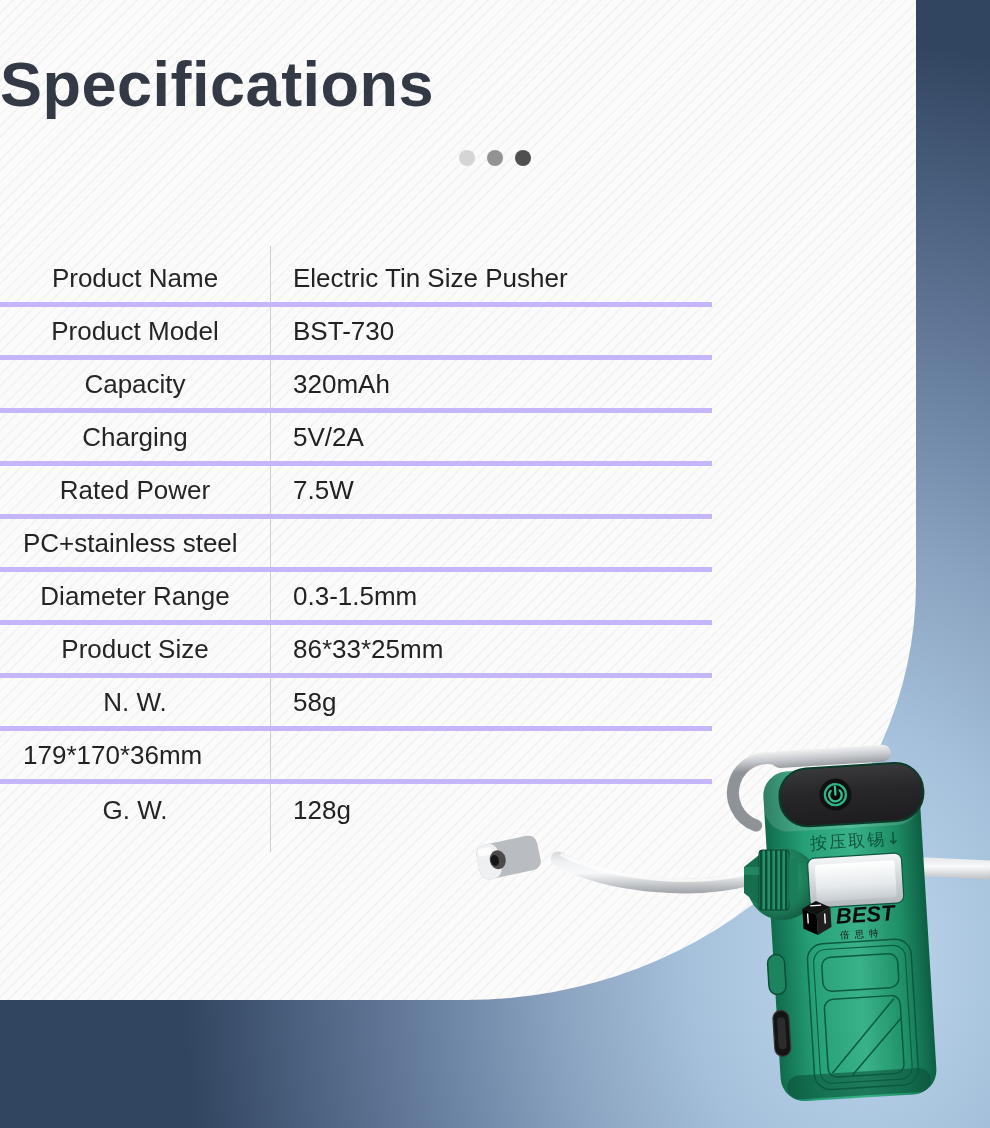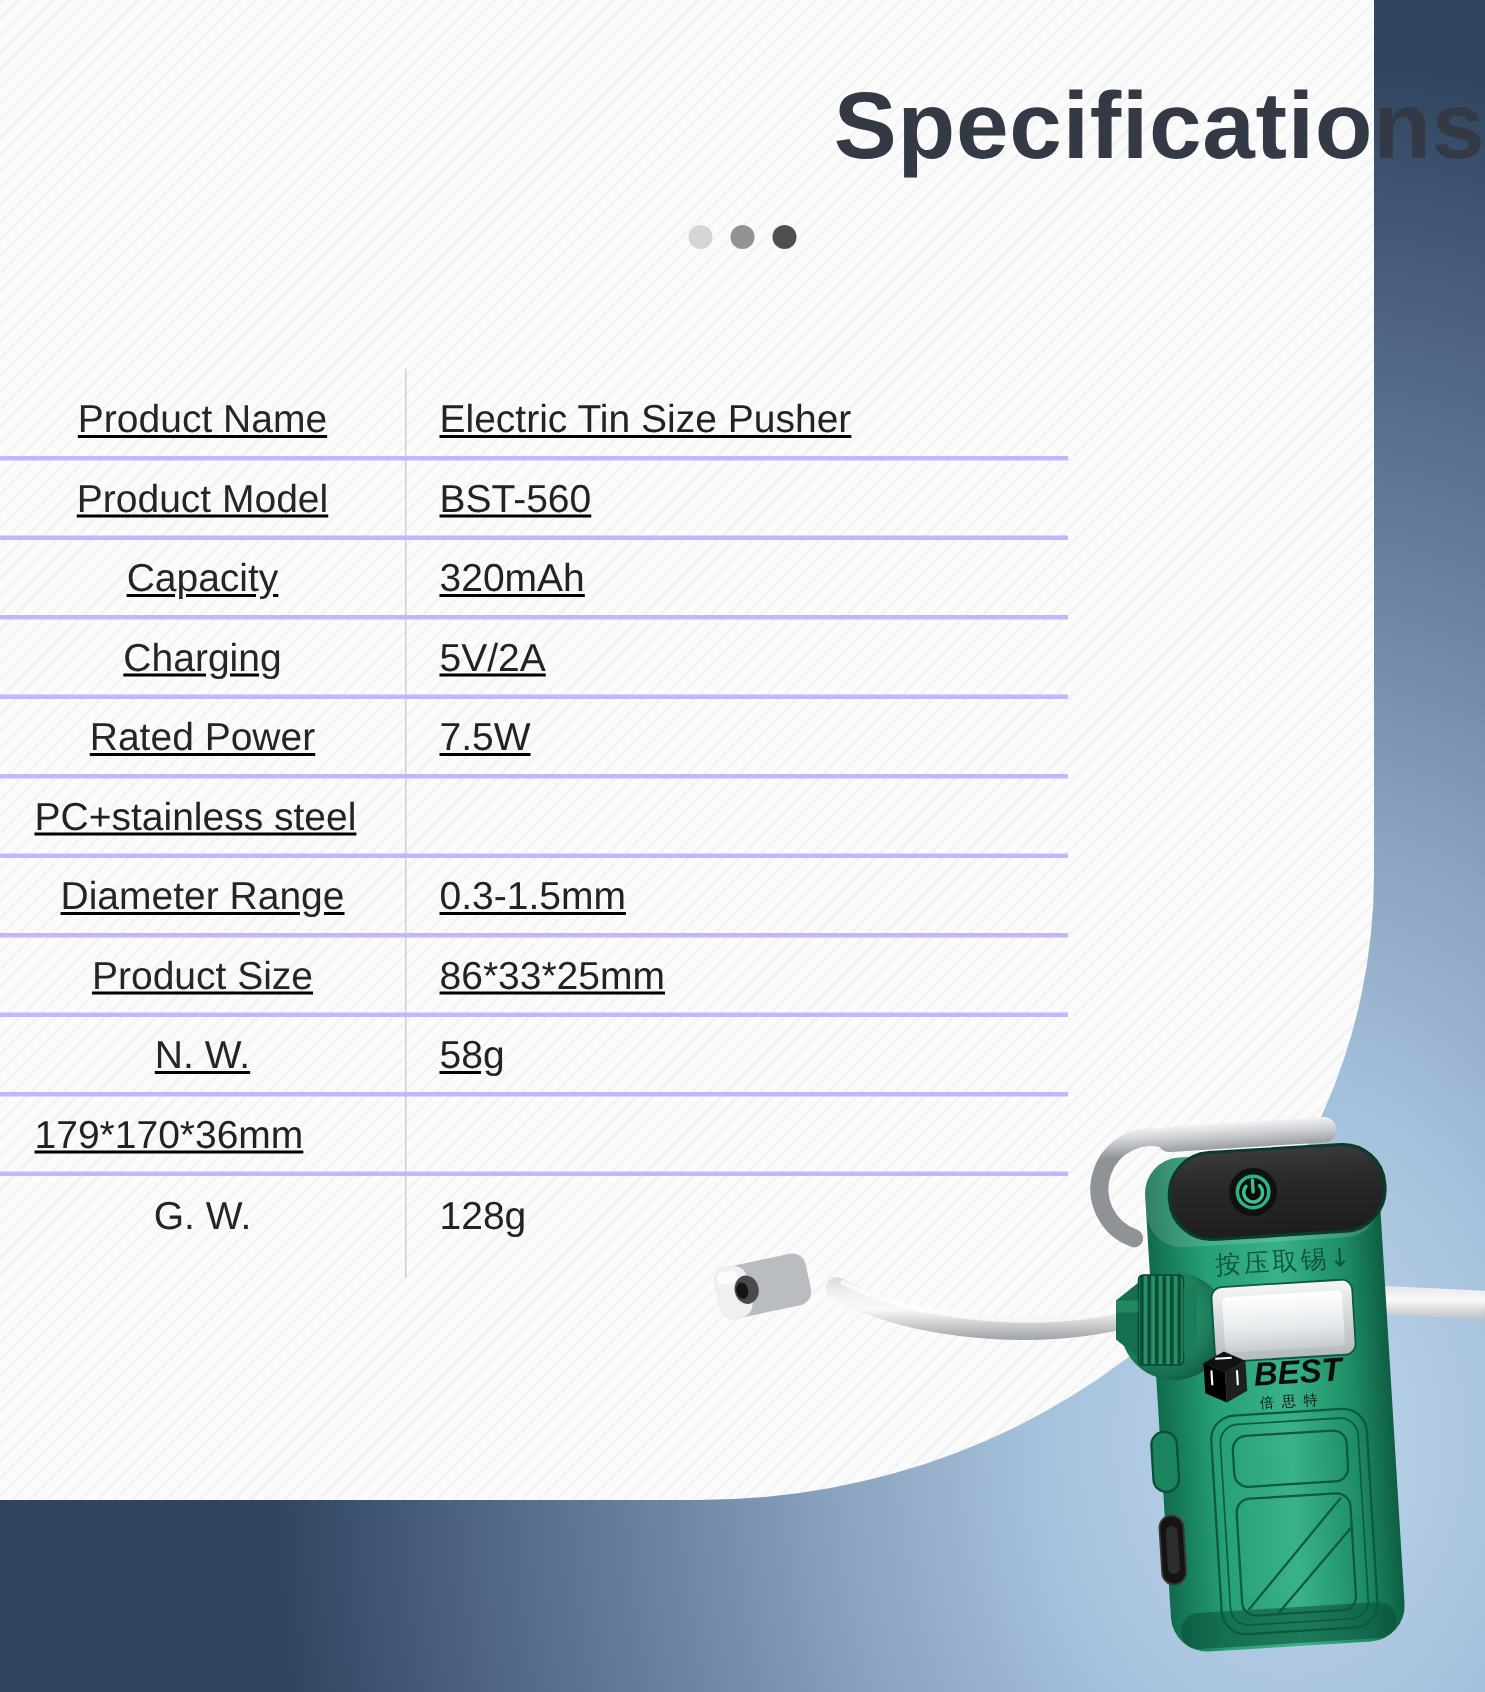--- a/index.html
+++ b/index.html
@@ -15,31 +15,31 @@
   }
   
   .white-panel{
     position:absolute;left:0;top:0;width:916px;height:1000px;
     border-bottom-right-radius:450px 417px;
     background-color:#fbfbfb;
     background-image:repeating-linear-gradient(135deg,
       rgba(120,122,132,0.055) 0 2px, rgba(0,0,0,0) 2px 8px);
   }
   .title{
-    position:absolute;top:48px;left:0;width:990px;text-align:right;
+    position:absolute;top:48px;left:0;width:990px;text-align:left;
     font-size:63px;font-weight:800;letter-spacing:0.5px;color:#333a46;
   }
   .dots{position:absolute;top:150px;left:0;width:990px;display:flex;justify-content:center;gap:12px;}
   .dot{width:16px;height:16px;border-radius:50%;}
   .dot-1{background:#d5d5d5;}
   .dot-2{background:#939393;}
   .dot-3{background:#4f4f4f;}
   .spec-table{position:absolute;top:254px;left:0;width:712px;}
   .spec-row{display:flex;align-items:center;height:53px;box-sizing:border-box;}
-  .spec-row:not(:last-child){border-bottom:3px solid #c4b5fd;text-decoration:underline;}
+  .spec-row:not(:last-child){border-bottom:5px solid #c4b5fd;}
   .spec-label{width:270px;text-align:center;font-size:26px;color:#252525;}
   .spec-value{padding-left:23px;font-size:26px;color:#222222;}
   .col-divider{position:absolute;left:270px;top:246px;width:1px;height:606px;background:#cfcfcf;}
   .device-svg{position:absolute;left:460px;top:720px;width:530px;height:408px;}
   .cjk{font-family:"DejaVu Sans",sans-serif;}
 </style>
 </head>
 <body>
 
 <div class="stage">
@@ -57,21 +57,21 @@
 
   <div class="col-divider"></div>
 
   <div class="spec-table">
     <div class="spec-row">
       <div class="spec-label">Product Name</div>
       <div class="spec-value">Electric Tin Size Pusher</div>
     </div>
     <div class="spec-row">
       <div class="spec-label">Product Model</div>
-      <div class="spec-value">BST-560</div>
+      <div class="spec-value">BST-730</div>
     </div>
     <div class="spec-row">
       <div class="spec-label">Capacity</div>
       <div class="spec-value">320mAh</div>
     </div>
     <div class="spec-row">
       <div class="spec-label">Charging</div>
       <div class="spec-value">5V/2A</div>
     </div>
     <div class="spec-row">

